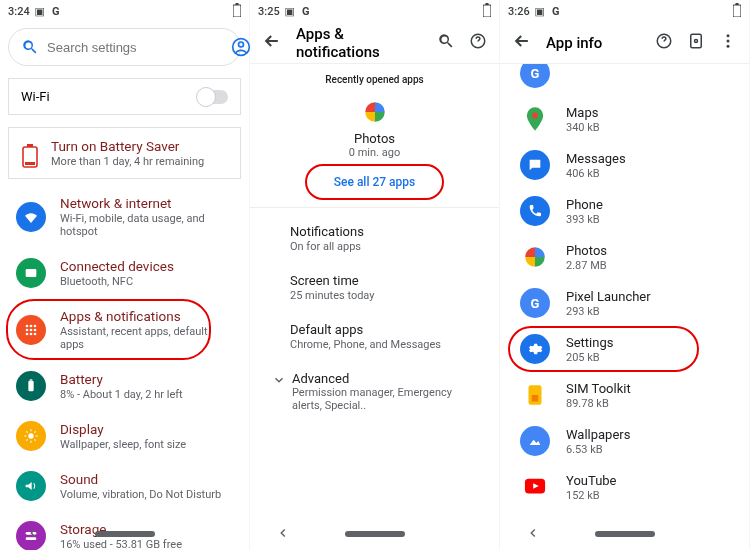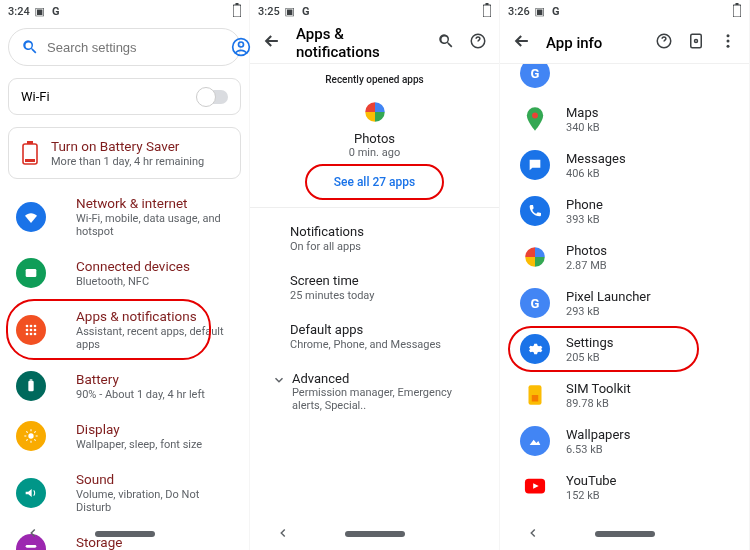--- a/index.html
+++ b/index.html
@@ -4,26 +4,26 @@
 <style>
   * { box-sizing: border-box; margin: 0; padding: 0; }
   body { font-family: Roboto, -apple-system, sans-serif; font-size: 13px; display: flex; width: 750px; height: 550px; background: #fff; overflow: hidden; }
   .pane { width: 250px; height: 100%; display: flex; flex-direction: column; border-right: 1px solid rgba(0,0,0,0.04); position: relative; }
   .status-bar { display: flex; align-items: center; justify-content: space-between; padding: 4px 8px; font-size: 11px; font-weight: 500; color: #3c4043; height: 22px; }
   .status-left { display: flex; gap: 4px; align-items: center; }
   .status-left .sicon { width: 12px; height: 12px; display: inline-flex; align-items: center; justify-content: center; }
   .search-row { display: flex; align-items: center; gap: 8px; margin: 6px 8px; border: 1px solid #e0e0e0; border-radius: 24px; padding: 8px 12px; }
   .search-row input { border: none; flex: 1; font-size: 13px; color: #5f6368; outline: none; background: transparent; }
   .icon-btn { width: 20px; height: 20px; display: inline-flex; align-items: center; justify-content: center; }
-  .card { margin: 6px 8px; border: 1px solid #e0e0e0; border-radius: 9px; padding: 10px 12px; display: flex; align-items: center; gap: 12px; }
+  .card { margin: 6px 8px; border: 1px solid #e0e0e0; border-radius: 0; padding: 10px 12px; display: flex; align-items: flex-end; gap: 12px; }
   .wifi-card { justify-content: space-between; }
   .toggle { width: 30px; height: 14px; border-radius: 10px; background: #dadce0; position: relative; }
   .toggle::after { content: ''; position: absolute; width: 18px; height: 18px; border-radius: 50%; background: #fff; border: 1px solid #ccc; top: -3px; left: -2px; }
   .battery-icon { width: 18px; height: 24px; }
-  .list-item { display: flex; align-items: center; gap: 30px; padding: 10px 16px; position: relative; }
+  .list-item { display: flex; align-items: center; gap: 14px; padding: 10px 16px; position: relative; }
   .list-item.highlight { }
   .highlight-ring { position: absolute; border: 2.2px solid #e60000; border-radius: 28px; left: 6px; right: 38px; top: 1px; bottom: 1px; pointer-events: none; }
   .ic { width: 30px; height: 30px; border-radius: 50%; display: inline-flex; align-items: center; justify-content: center; color: #fff; flex-shrink: 0; }
   .li-text .title { font-size: 13.5px; color: #7f1d1d; }
   .li-text .sub { font-size: 11px; color: #5f6368; margin-top: 1px; }
   .header-bar { display: flex; align-items: center; gap: 14px; padding: 8px 12px; height: 42px; border-bottom: 1px solid rgba(0,0,0,0.06); }
   .header-bar .ht { font-size: 15px; font-weight: 500; flex: 1; }
   .section-title { text-align: center; font-size: 10px; font-weight: 500; color: #202124; padding: 10px 0 8px; }
   .center-block { text-align: center; padding: 6px 0 4px; }
   .photos-ic { width: 28px; height: 28px; margin: 0 auto; }
@@ -140,21 +140,21 @@
     </div>
     <div class="list-item">
       <span class="ic" style="background:#00695c">
           <svg viewBox="0 0 24 24" width="16" height="16" fill="#fff">
             <rect x="8" y="4" width="8" height="16" rx="2"></rect>
             <rect x="10" y="2" width="4" height="2"></rect>
           </svg>
         </span>
       <div class="li-text">
           <div class="title">Battery</div>
-          <div class="sub">90% - About 1 day, 4 hr left</div>
+          <div class="sub">8% - About 1 day, 2 hr left</div>
         </div>
     </div>
     <div class="list-item">
       <span class="ic" style="background:#f9ab00">
           <svg viewBox="0 0 24 24" width="16" height="16" fill="#fff">
             <circle cx="12" cy="12" r="4"></circle>
             <path d="M12 2v3M12 19v3M2 12h3M19 12h3M5 5l2 2M17 17l2 2M5 19l2-2M17 7l2-2" stroke="#fff" stroke-width="1.6"></path>
           </svg>
         </span>
       <div class="li-text">

